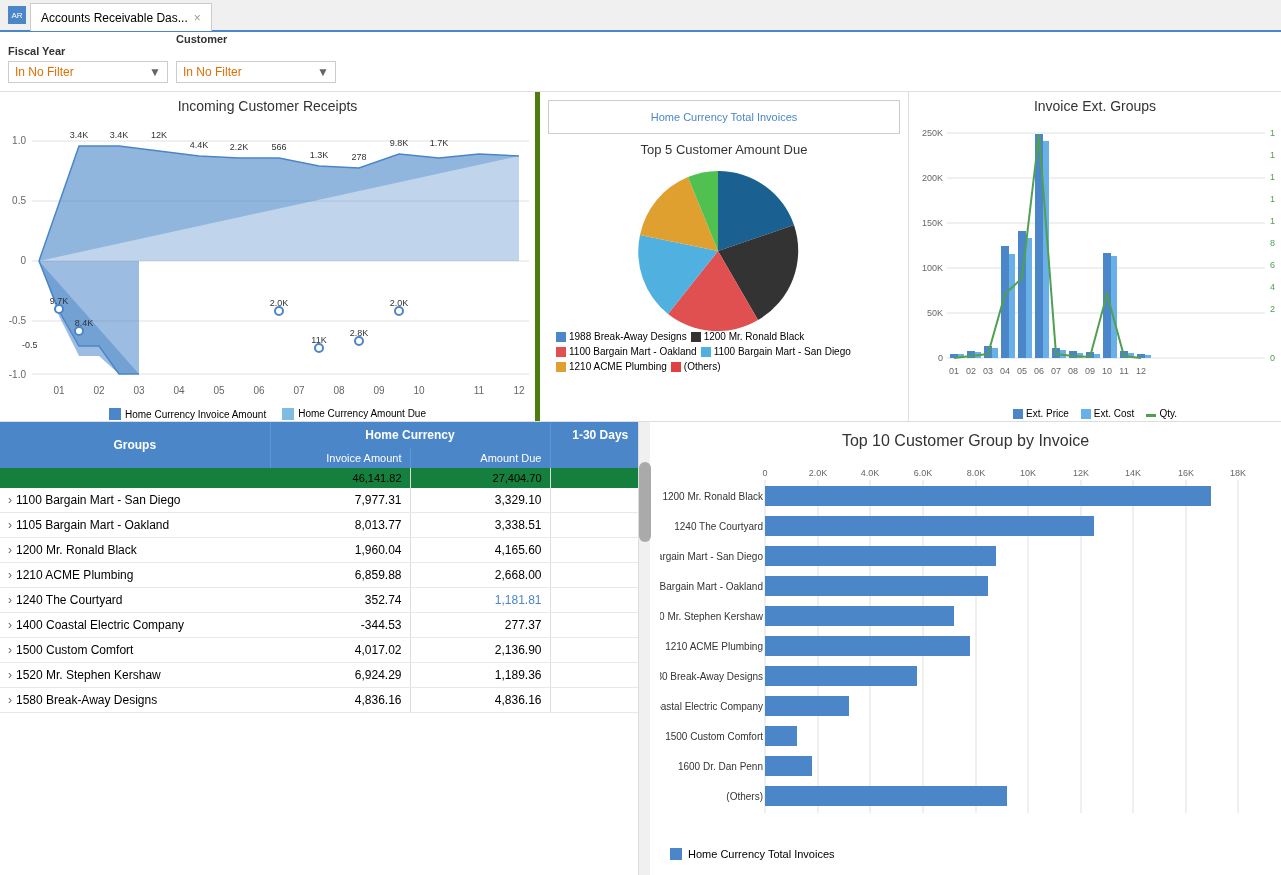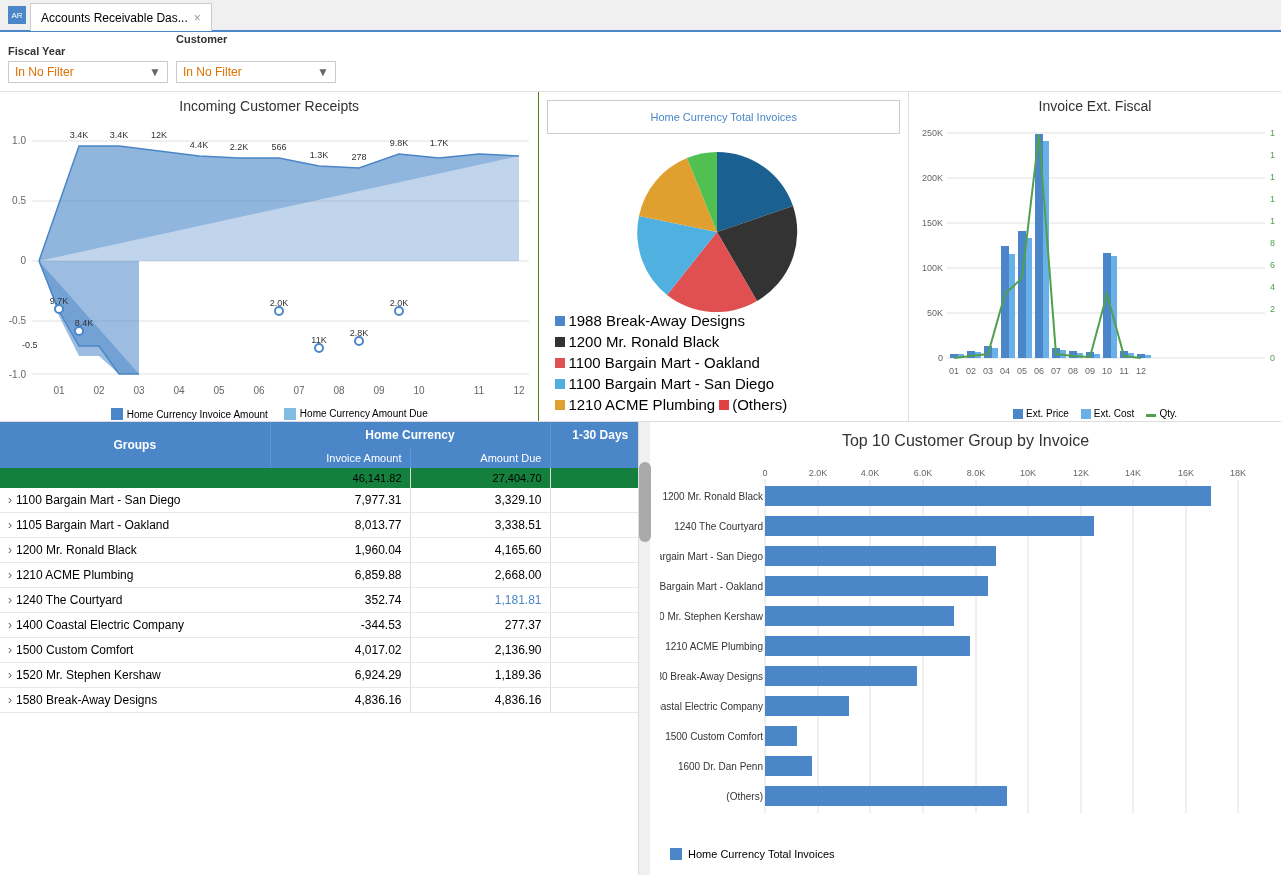--- a/index.html
+++ b/index.html
@@ -31,21 +31,21 @@
     <label style="font-size:11px;font-weight:bold;color:#333;">Customer</label>
     <div style="display:flex;align-items:center;border:1px solid #ccc;padding:3px 6px;background:white;min-width:160px;font-size:12px;justify-content:space-between;cursor:pointer;">
       <span style="color:#e07000;">In No Filter</span>
       <span style="color:#666;">▼</span>
     </div>
   </div>
 </div>
 
 <div style="display:flex;height:330px;border-bottom:1px solid #ddd;">
 
-  <div style="width:540px;border-right:1px solid #4d7c0f;padding:6px 4px 4px 4px;position:relative;">
+  <div style="width:540px;border-right:5px solid #4d7c0f;padding:6px 4px 4px 4px;position:relative;">
     <div style="text-align:center;font-size:14px;color:#333;margin-bottom:2px;">Incoming Customer Receipts</div>
     <svg width="530" height="290" style="display:block;margin:0 auto;">
 
       <text x="22" y="28" font-size="10" fill="#666" text-anchor="end">1.0</text>
       <text x="22" y="88" font-size="10" fill="#666" text-anchor="end">0.5</text>
       <text x="22" y="148" font-size="10" fill="#666" text-anchor="end">0</text>
       <text x="22" y="208" font-size="10" fill="#666" text-anchor="end">-0.5</text>
       <text x="22" y="262" font-size="10" fill="#666" text-anchor="end">-1.0</text>
 
       <line x1="28" y1="25" x2="525" y2="25" stroke="#e0e0e0" stroke-width="1"></line>
@@ -130,34 +130,35 @@
     </div>
   </div>
 
   <div style="width:370px;border-right:1px solid #ddd;display:flex;flex-direction:column;padding:8px;">
 
     <div style="border:1px solid #ccc;padding:10px;text-align:center;margin-bottom:8px;">
       <div style="font-size:11px;color:#4a86c8;">Home Currency Total Invoices</div>
     </div>
 
     <div style="flex:1;">
+      <div style="text-align:center;font-size:13px;color:#333;margin-bottom:4px;">Top 5 Customer Amount Due</div>
       <svg width="340" height="170" viewBox="0 0 340 170">
 
         <g transform="translate(170,90)">
 
           <path d="M0,0 L0,-80 A80,80 0 0,1 76,-26 Z" fill="#1a6090"></path>
           <path d="M0,0 L76,-26 A80,80 0 0,1 40,69 Z" fill="#333"></path>
           <path d="M0,0 L40,69 A80,80 0 0,1 -50,63 Z" fill="#e05050"></path>
           <path d="M0,0 L-50,63 A80,80 0 0,1 -78,-16 Z" fill="#50b0e0"></path>
           <path d="M0,0 L-78,-16 A80,80 0 0,1 -30,-74 Z" fill="#e0a030"></path>
           <path d="M0,0 L-30,-74 A80,80 0 0,1 0,-80 Z" fill="#50c050"></path>
         </g>
       </svg>
 
-      <div style="display:flex;flex-wrap:wrap;gap:4px;padding:0 8px;font-size:15px;">
+      <div style="display:flex;flex-wrap:wrap;gap:4px;padding:0 8px;font-size:10px;">
         <div style="display:flex;align-items:center;gap:3px;">
           <div style="width:10px;height:10px;background:#4a86c8;flex-shrink:0;"></div>
           <span>1988 Break-Away Designs</span>
         </div>
         <div style="display:flex;align-items:center;gap:3px;">
           <div style="width:10px;height:10px;background:#333;flex-shrink:0;"></div>
           <span>1200 Mr. Ronald Black</span>
         </div>
         <div style="display:flex;align-items:center;gap:3px;">
           <div style="width:10px;height:10px;background:#e05050;flex-shrink:0;"></div>
@@ -173,21 +174,21 @@
         </div>
         <div style="display:flex;align-items:center;gap:3px;">
           <div style="width:10px;height:10px;background:#e04040;flex-shrink:0;"></div>
           <span>(Others)</span>
         </div>
       </div>
     </div>
   </div>
 
   <div style="flex:1;padding:6px;">
-    <div style="text-align:center;font-size:14px;color:#333;margin-bottom:2px;">Invoice Ext. Fiscal</div>
+    <div style="text-align:center;font-size:14px;color:#333;margin-bottom:2px;">Invoice Ext. Groups</div>
     <svg width="360" height="290" viewBox="0 0 360 290">
 
       <text x="28" y="20" font-size="9" fill="#666" text-anchor="end">250K</text>
       <text x="28" y="65" font-size="9" fill="#666" text-anchor="end">200K</text>
       <text x="28" y="110" font-size="9" fill="#666" text-anchor="end">150K</text>
       <text x="28" y="155" font-size="9" fill="#666" text-anchor="end">100K</text>
       <text x="28" y="200" font-size="9" fill="#666" text-anchor="end">50K</text>
       <text x="28" y="245" font-size="9" fill="#666" text-anchor="end">0</text>
 
       <text x="355" y="20" font-size="9" fill="#50a050" text-anchor="start">180</text>

